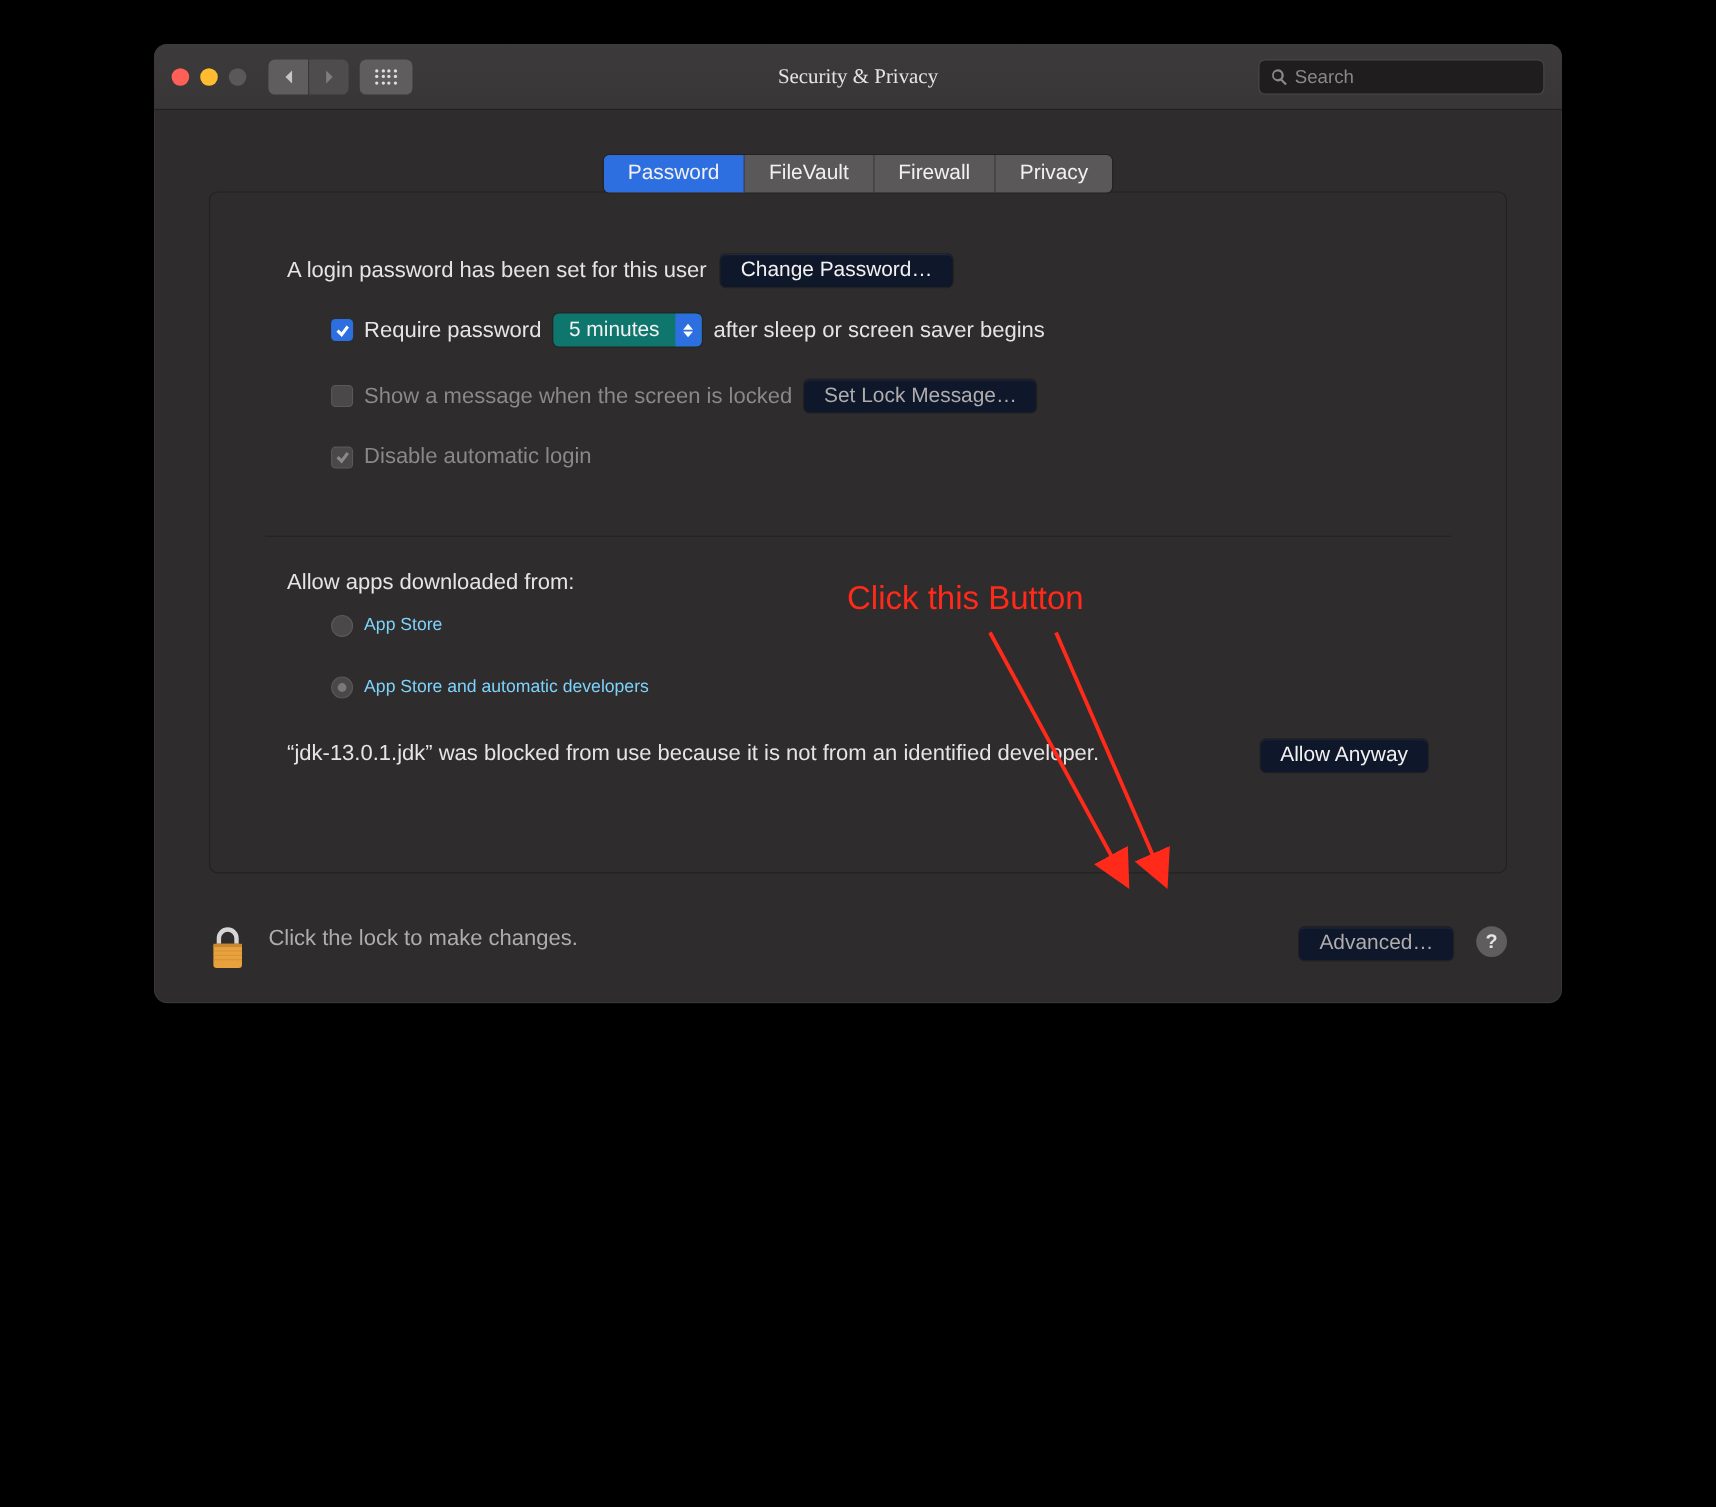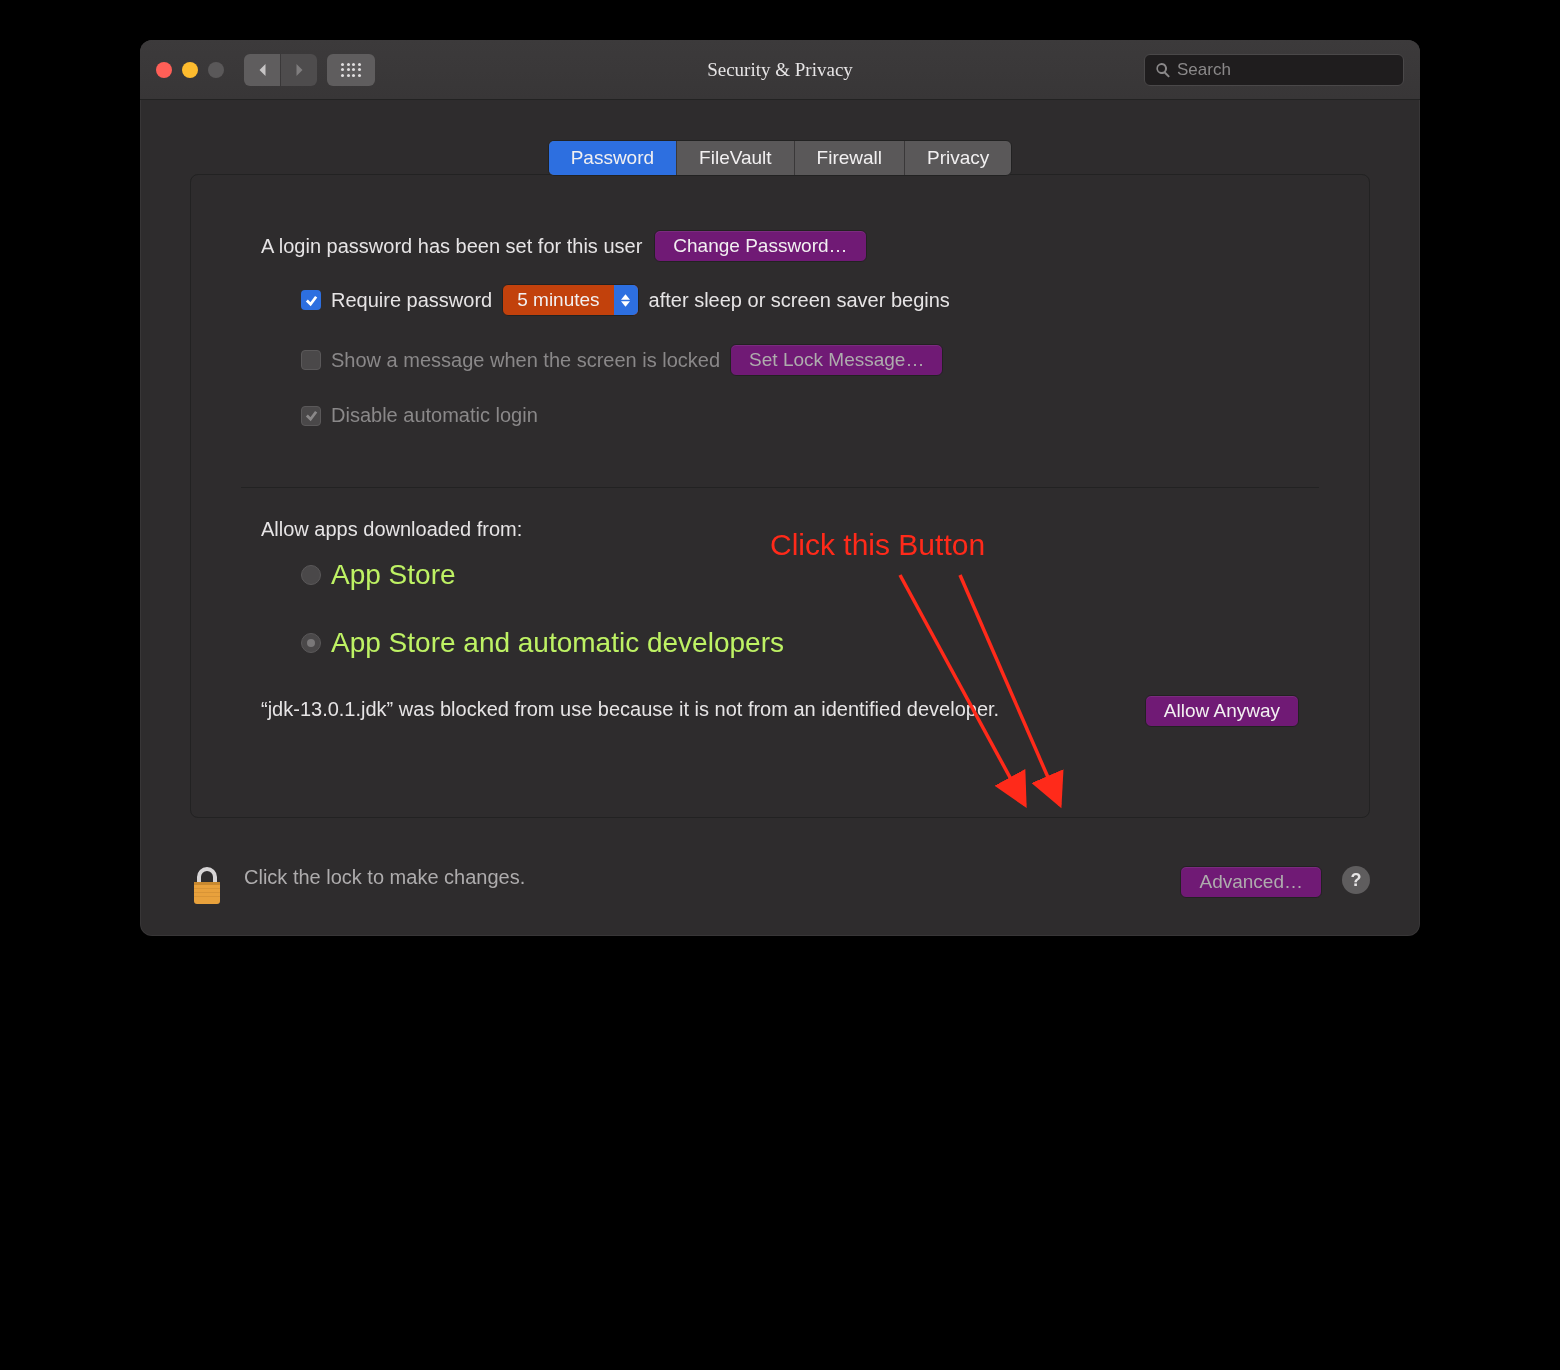--- a/index.html
+++ b/index.html
@@ -107,21 +107,21 @@
       border: 1px solid #222;
       border-radius: 8px;
       padding: 55px 70px 90px;
       background: #2e2c2d;
     }
 
     .row { display: flex; align-items: center; color: #e6e4e5; font-size: 20px; }
     .login-row { margin-bottom: 22px; gap: 12px; }
 
     .button {
-      background: #701a75;
+      background: #0f172a;
       border: 1px solid #222;
       border-radius: 6px;
       color: #f2f0f1;
       padding: 4px 18px;
       font-size: 19px;
       box-shadow: 0 1px 0 rgba(255,255,255,0.08) inset;
     }
     .button.dim { color: #aeacad; }
 
     .indent { padding-left: 40px; display: flex; flex-direction: column; gap: 28px; }
@@ -133,40 +133,40 @@
       width: 20px; height: 20px; border-radius: 4px;
       display: inline-flex; align-items: center; justify-content: center;
       flex-shrink: 0;
     }
     .checkbox.on { background: #2d6fe0; }
     .checkbox.off { background: #4a4849; border: 1px solid #5a5859; }
     .checkbox svg { width: 13px; height: 13px; fill: none; stroke: #fff; stroke-width: 3; }
 
     .select {
       display: inline-flex; align-items: center;
-      background: #c2410c;
+      background: #0f766e;
       border: 1px solid #222;
       border-radius: 6px;
       height: 32px;
       overflow: hidden;
     }
     .select-label { padding: 0 14px; color: #f2f0f1; font-size: 19px; }
     .select-arrows {
       width: 24px; height: 100%;
       background: #2d6fe0;
       display: flex; flex-direction: column; align-items: center; justify-content: center;
       gap: 1px;
     }
     .select-arrows svg { width: 9px; height: 6px; fill: #fff; }
 
     .divider { border: none; border-top: 1px solid #222; margin: 60px -20px 30px -20px; }
 
     .allow-heading { color: #e6e4e5; font-size: 20px; margin-bottom: 18px; }
 
-    .radio-row { display: flex; align-items: center; gap: 10px; color: #bef264; font-size: 28px; margin-bottom: 8px; }
+    .radio-row { display: flex; align-items: center; gap: 10px; color: #7dd3fc; font-size: 16px; margin-bottom: 8px; }
     .radio {
       width: 20px; height: 20px; border-radius: 50%;
       background: #4a4849; border: 1px solid #5a5859;
       display: inline-flex; align-items: center; justify-content: center; flex-shrink: 0;
     }
     .radio-dot { width: 8px; height: 8px; border-radius: 50%; background: #7a7879; }
 
     .blocked-row { display: flex; align-items: flex-start; gap: 40px; margin-top: 28px; }
     .blocked-text { color: #e6e4e5; font-size: 20px; line-height: 1.4; flex: 1; }
 

